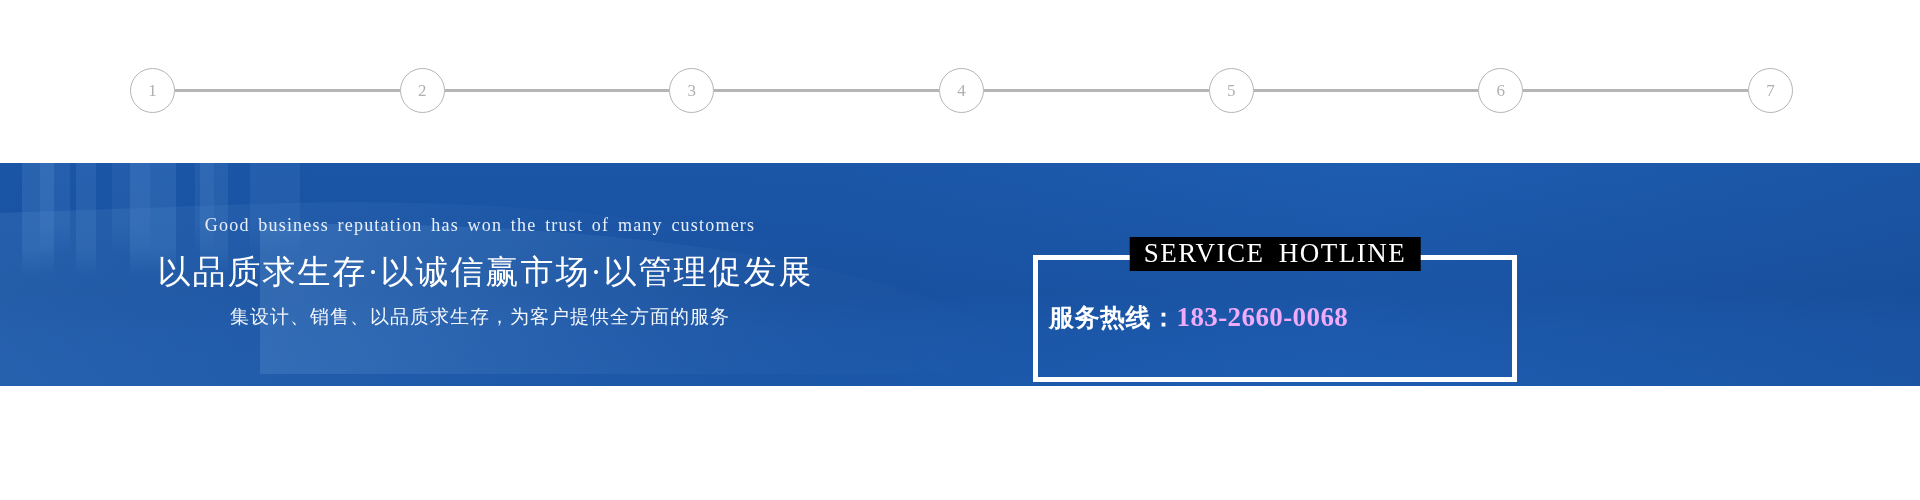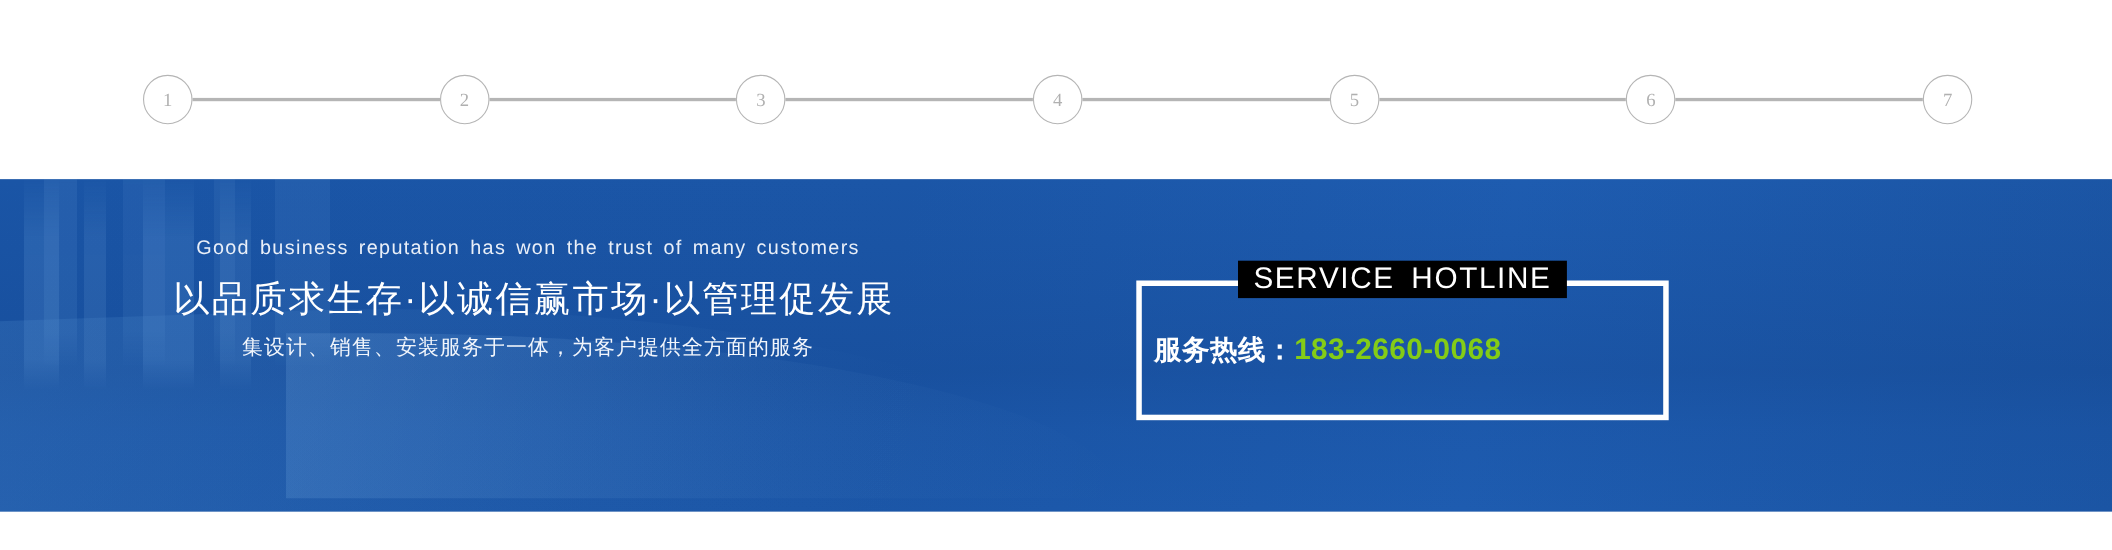--- a/index.html
+++ b/index.html
@@ -67,23 +67,24 @@
     background: #b5b5b5;
     z-index: 1;
   }
 
   
   .banner {
     position: absolute;
     left: 0;
     top: 163px;
     width: 1920px;
-    height: 302px;
+    height: 223px;
     overflow: hidden;
     background: #1b55a4;
+    font-family: Liberation Serif, serif;
   }
 
   .banner-bg {
     position: absolute;
     inset: 0;
     background:
       linear-gradient(180deg,
         rgba(24,77,156,0.0) 0%,
         rgba(16,62,133,0.25) 58%,
         rgba(20,72,150,0.15) 75%,
@@ -247,21 +248,21 @@
   }
 
   .hotline-label {
     color: #ffffff;
     font-size: 25px;
     font-weight: bold;
     letter-spacing: 0.5px;
   }
 
   .hotline-num {
-    color: #84cc16;
+    color: #f0abfc;
     font-size: 27px;
     font-weight: bold;
     letter-spacing: 0.4px;
   }
 
   .hotline-row.second {
     padding-left: 147px;
   }
 </style>
 </head>
@@ -314,21 +315,21 @@
     <div class="banner-bg"></div>
     <div class="skyline tall"></div>
     <div class="skyline"></div>
     <div class="road"></div>
     <div class="road2"></div>
 
     <div class="copy">
       <div class="copy-inner">
         <div class="tagline-en">Good business reputation has won the trust of many customers</div>
         <div class="tagline-cn">以品质求生存·以诚信赢市场·以管理促发展</div>
-        <div class="tagline-sub">集设计、销售、安装服务于一体，为客户提供全方面的服务</div>
+        <div class="tagline-sub">集设计、销售、以品质求生存，为客户提供全方面的服务</div>
       </div>
     </div>
 
     <div class="hotline">
       <div class="hotline-frame"></div>
       <div class="hotline-title">SERVICE  HOTLINE</div>
       <div class="hotline-rows">
         <div class="hotline-row">
           <span class="hotline-label">服务热线：</span>
           <span class="hotline-num">183-2660-0068</span>

